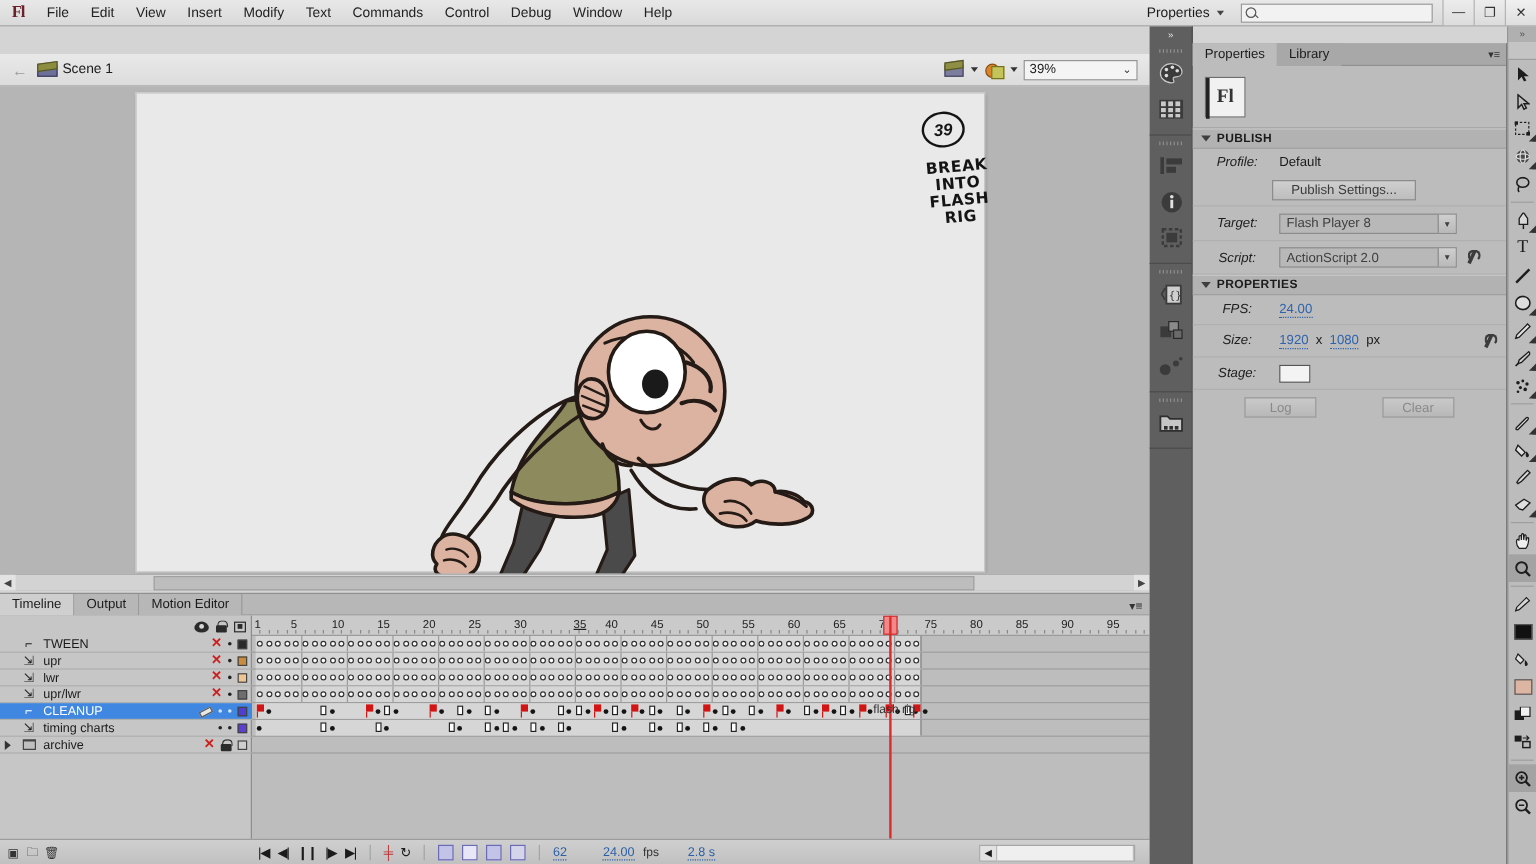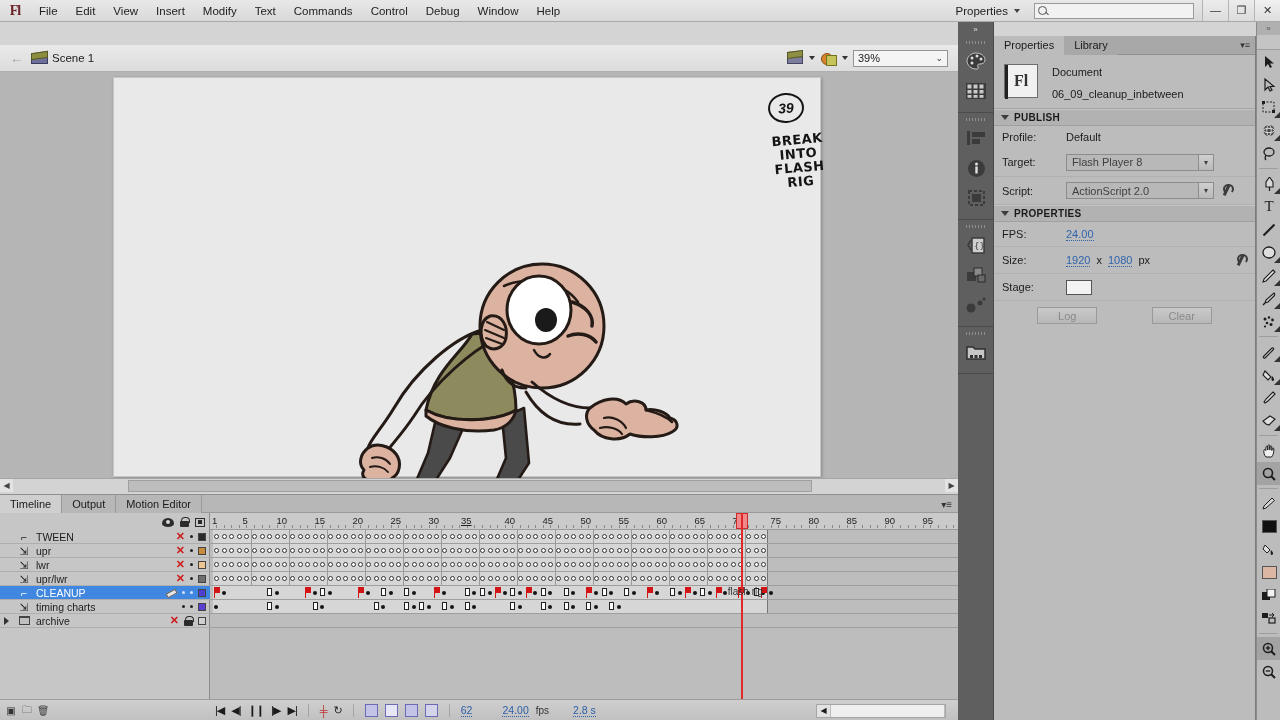--- a/index.html
+++ b/index.html
@@ -194,21 +194,21 @@
   .phead{ display:flex; padding:9px 10px 8px 10px; gap:14px; border-bottom:1px solid #a3a3a3;}
   .flthumb{ width:34px;height:34px;background:#f1f1f1;border:1px solid #6d6d6d;
             display:flex;align-items:center;justify-content:center;font-family:"Liberation Serif",serif;
             font-weight:bold;font-size:16px;color:#333; position:relative;}
   .flthumb:before{content:"";position:absolute;left:0;top:0;width:3px;height:34px;background:#222;}
   .pheadtxt{ display:flex; flex-direction:column; gap:10px; padding-top:2px; font-size:11px;}
   .sect{ background:#b2b2b2; height:17px; display:flex;align-items:center; gap:5px; padding-left:7px;
          border-top:1px solid #c6c6c6; border-bottom:1px solid #a0a0a0; font-size:10px; font-weight:bold; letter-spacing:0.3px;}
   .tri-d{ width:0;height:0;border-left:4px solid transparent;border-right:4px solid transparent;border-top:5px solid #3d3d3d;}
   .prow{ display:flex; align-items:center; height:24px; padding:0 8px; font-size:11px; gap:6px; border-bottom:1px solid #b0b0b0;}
-  .plabel{ width:58px; text-align:left; color:#1d1d1d;}
+  .plabel{ width:58px; text-align:center; color:#1d1d1d;font-style:italic;}
   .pbtn{ height:17px; background:linear-gradient(#cfcfcf,#bdbdbd); border:1px solid #8c8c8c;
          display:flex;align-items:center;justify-content:center; font-size:11px; color:#3a3a3a; padding:0 8px;}
   .psel{ height:17px; background:#b8b8b8; border:1px solid #8c8c8c; display:flex; align-items:center;
          justify-content:space-between; font-size:11px; color:#3f3f3f; padding-left:5px; }
   .psel .ar{ width:15px; height:15px; background:linear-gradient(#cfcfcf,#b9b9b9); border-left:1px solid #8c8c8c;
              display:flex;align-items:center;justify-content:center; font-size:8px;}
   .wrench{ width:13px;height:13px; position:relative;}
   .wrench:before{content:"";position:absolute;left:5px;top:1px;width:3px;height:11px;background:#3c3c3c;transform:rotate(25deg);}
   .wrench:after{content:"";position:absolute;left:3px;top:0px;width:7px;height:6px;border:2px solid #3c3c3c;border-radius:50%;border-bottom-color:transparent;}
   .lnk{ color:#2f64ad; border-bottom:1px dotted #2f64ad; font-size:11px;}
@@ -548,21 +548,21 @@
               <i style="left: 743.2px;"></i>
             </div>
           <div id="rulerlabels">
               <div class="rulertick" style="left: 2px; top: 2px;">1</div>
               <div class="rulertick" style="left: 32.4px; top: 2px;">5</div>
               <div class="rulertick" style="left: 66.4px; top: 2px;">10</div>
               <div class="rulertick" style="left: 104.4px; top: 2px;">15</div>
               <div class="rulertick" style="left: 142.4px; top: 2px;">20</div>
               <div class="rulertick" style="left: 180.4px; top: 2px;">25</div>
               <div class="rulertick" style="left: 218.4px; top: 2px;">30</div>
-              <div class="rulertick" style="left: 251px; top: 2px; text-decoration: underline;">35</div>
+              <div class="rulertick" style="left: 268px; top: 2px; text-decoration: underline;">35</div>
               <div class="rulertick" style="left: 294.4px; top: 2px;">40</div>
               <div class="rulertick" style="left: 332.4px; top: 2px;">45</div>
               <div class="rulertick" style="left: 370.4px; top: 2px;">50</div>
               <div class="rulertick" style="left: 408.4px; top: 2px;">55</div>
               <div class="rulertick" style="left: 446.4px; top: 2px;">60</div>
               <div class="rulertick" style="left: 484.4px; top: 2px;">65</div>
               <div class="rulertick" style="left: 522.4px; top: 2px;">70</div>
               <div class="rulertick" style="left: 560.4px; top: 2px;">75</div>
               <div class="rulertick" style="left: 598.4px; top: 2px;">80</div>
               <div class="rulertick" style="left: 636.4px; top: 2px;">85</div>
@@ -1188,34 +1188,33 @@
 
   <div class="props">
     <div class="ptabs">
       <div class="ptab active">Properties</div>
       <div class="ptab">Library</div>
       <div class="pmenu">▾≡</div>
     </div>
 
     <div class="phead">
       <div class="flthumb">Fl</div>
-      <div class="pheadtxt">
-        <span>Document</span>
-        <span>06_09_cleanup_inbetween</span>
-      </div>
     </div>
 
     <div class="sect">
       <span class="tri-d"></span>
       <span>PUBLISH</span>
     </div>
 
     <div class="prow" style="height:22px;border-bottom:none">
       <span class="plabel">Profile:</span>
       <span>Default</span>
+    </div>
+    <div class="prow" style="height:26px;padding-left:66px">
+      <div class="pbtn" style="width:120px">Publish Settings...</div>
     </div>
 
     <div class="prow" style="height:29px">
       <span class="plabel">Target:</span>
       <div class="psel" style="width:148px">
         <span>Flash Player 8</span>
         <span class="ar">▾</span>
       </div>
     </div>
 

